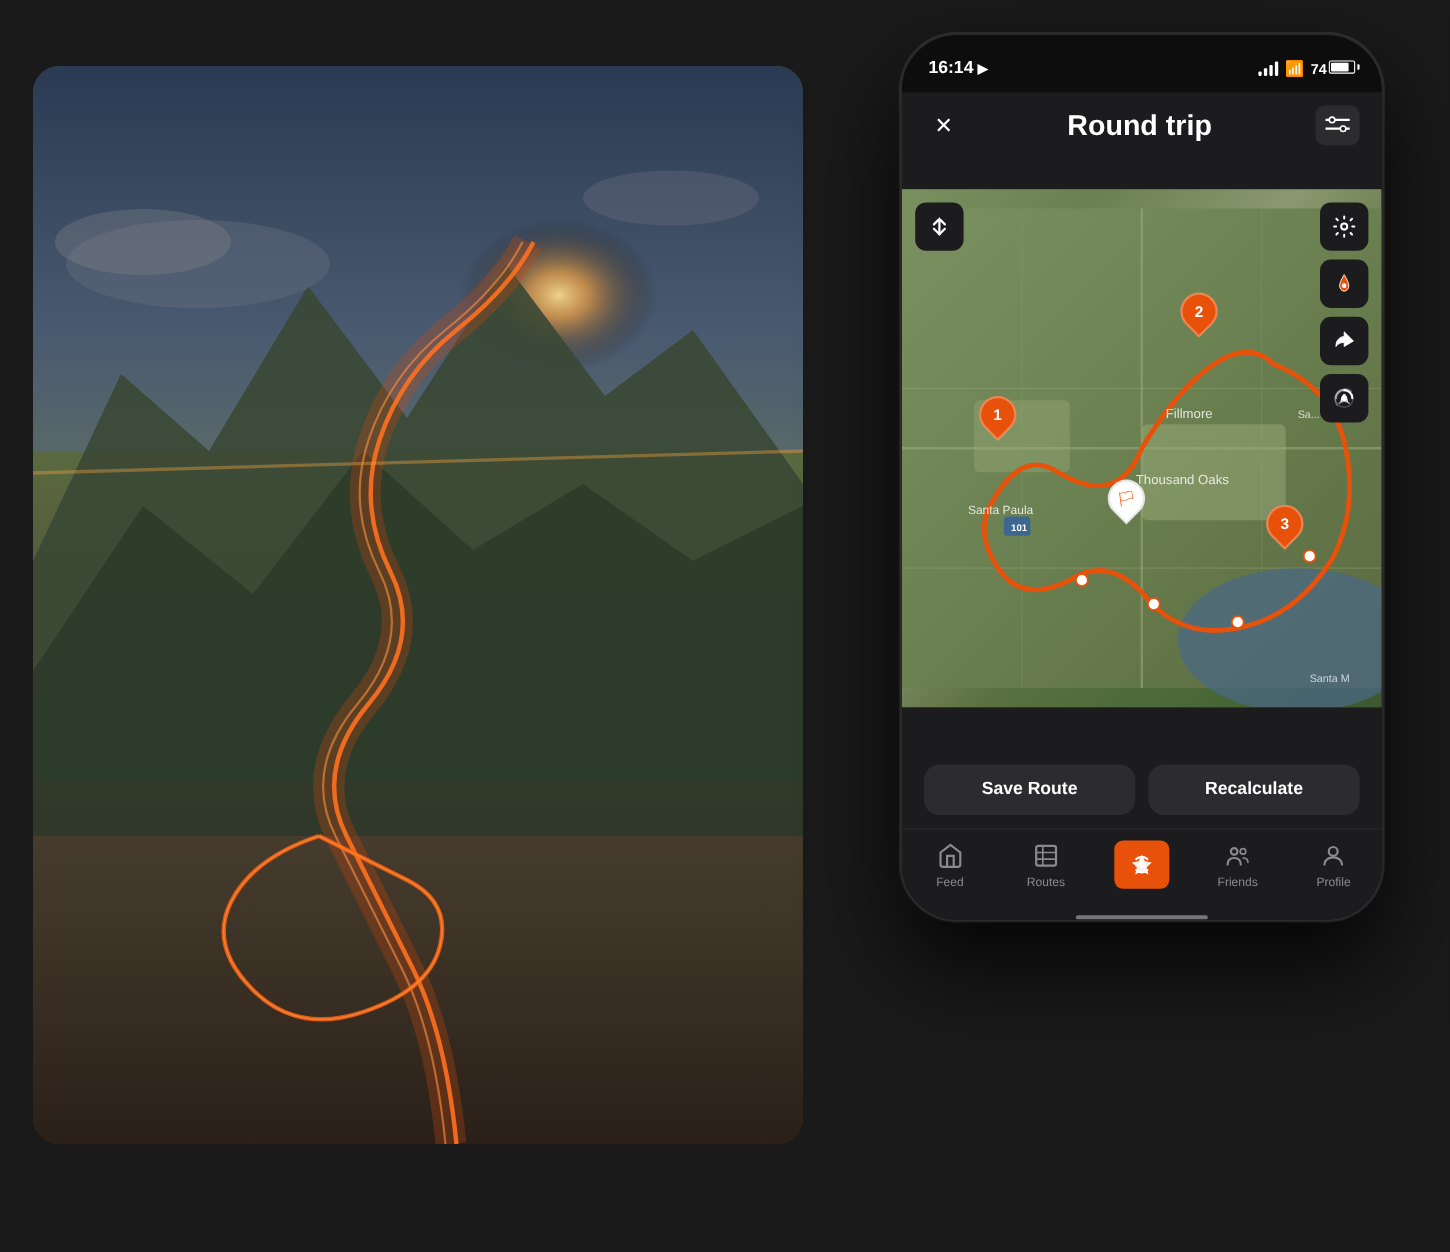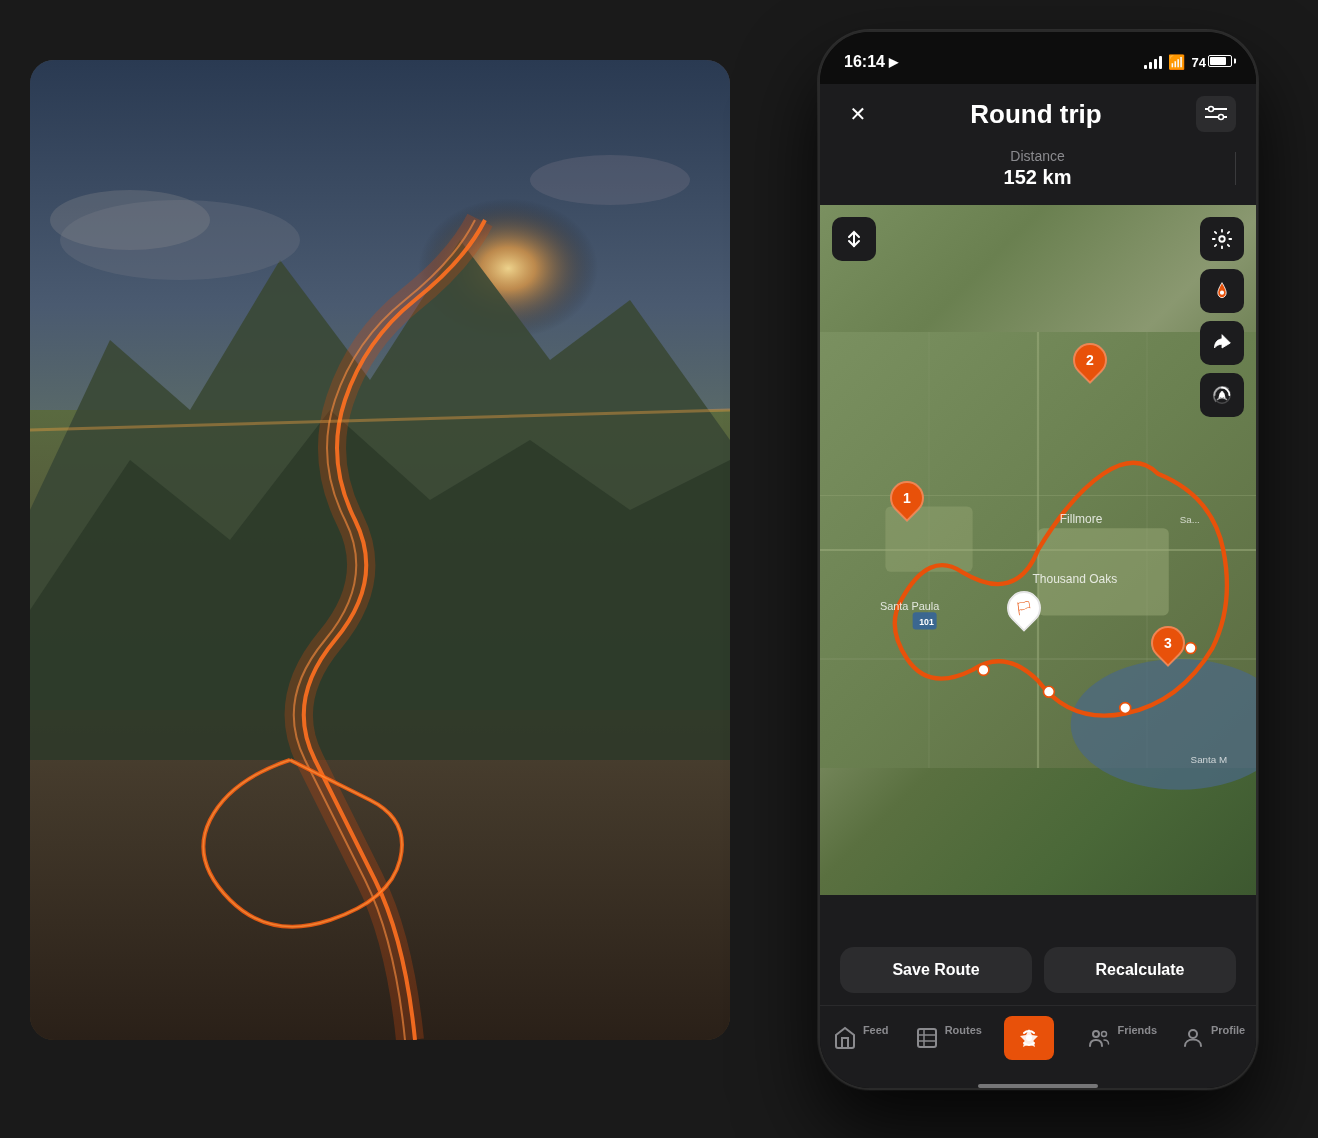--- a/index.html
+++ b/index.html
@@ -52,21 +52,21 @@
       top: 0; left: 0;
       width: 100%; height: 100%;
     }
 
     
     .phone-frame {
       position: absolute;
       right: 60px;
       top: 30px;
       width: 440px;
-      height: 1060px;
+      height: 808px;
       background: #0d0d0d;
       border-radius: 52px;
       border: 2px solid #2a2a2a;
       z-index: 10;
       overflow: hidden;
       box-shadow: 0 40px 80px rgba(0,0,0,0.8), 0 0 0 1px #333;
     }
 
     .phone-notch-area {
       background: #0d0d0d;
@@ -385,25 +385,25 @@
       background: #1c1c1e;
       border-top: 1px solid #2a2a2c;
       padding: 10px 0 20px;
       display: flex;
       justify-content: space-around;
       align-items: center;
     }
 
     .nav-item {
       display: flex;
-      flex-direction: row;
+      flex-direction: column;
+      align-items: center;
       gap: 4px;
       cursor: pointer;
       min-width: 60px;
-      font-weight: bold;
     }
 
     .nav-icon {
       width: 28px;
       height: 28px;
       display: flex;
       align-items: center;
       justify-content: center;
       font-size: 22px;
       color: #8a8a8e;
@@ -521,24 +521,20 @@
           <svg width="22" height="18" viewBox="0 0 22 18" fill="none" xmlns="http://www.w3.org/2000/svg">
             <line x1="0" y1="4" x2="22" y2="4" stroke="white" stroke-width="2" stroke-linecap="round"></line>
             <circle cx="6" cy="4" r="2.5" fill="#1c1c1e" stroke="white" stroke-width="1.5"></circle>
             <line x1="0" y1="12" x2="22" y2="12" stroke="white" stroke-width="2" stroke-linecap="round"></line>
             <circle cx="16" cy="12" r="2.5" fill="#1c1c1e" stroke="white" stroke-width="1.5"></circle>
           </svg>
         </div>
       </div>
 
       <div class="stats-row">
-        <div class="stat-item">
-          <div class="stat-label">Distance</div>
-          <div class="stat-value">152 km</div>
-        </div>
         <div class="stat-divider"></div>
       </div>
 
       <div class="map-area">
         <div class="map-bg">
 
           <svg class="map-svg" viewBox="0 0 400 400" xmlns="http://www.w3.org/2000/svg">
             <defs>
               <linearGradient id="mapGrad" x1="0" y1="0" x2="1" y2="1">
                 <stop offset="0%" stop-color="#7a9060"></stop>

